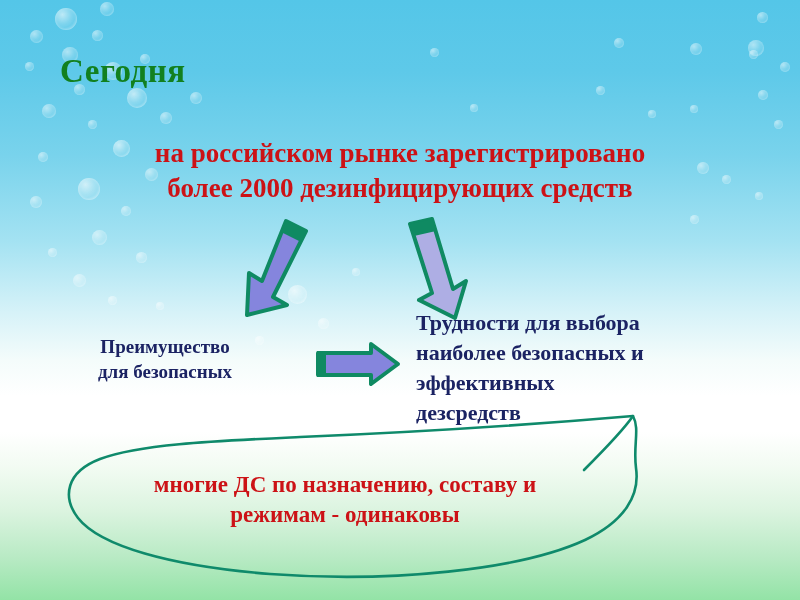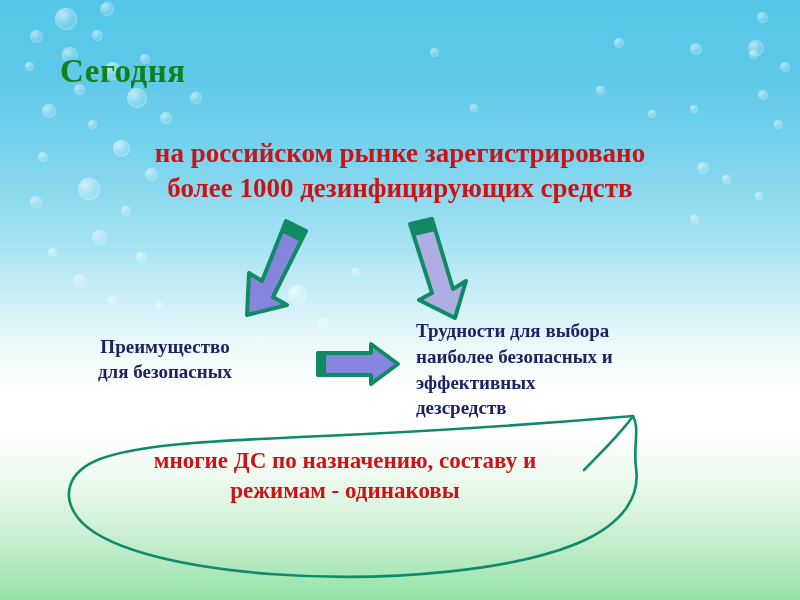--- a/index.html
+++ b/index.html
@@ -84,30 +84,30 @@
     top: 334px;
     width: 230px;
     text-align: center;
     font-size: 19px;
     color: #1b2363;
     line-height: 1.34;
   }
 
   #right-text {
     left: 416px;
-    top: 318px;
+    top: 308px;
     width: 290px;
-    font-size: 19px;
+    font-size: 22px;
     color: #1b2363;
     line-height: 1.36;
   }
 
   #oval-text {
     left: 95px;
-    top: 446px;
+    top: 470px;
     width: 500px;
     text-align: center;
     font-size: 23px;
     color: #cc1216;
     line-height: 1.30;
   }
 
   
   #shapes {
     position: absolute;
@@ -196,21 +196,21 @@
              C 100 546, 170 566, 270 574
              C 390 583, 520 570, 585 540
              C 625 521, 640 495, 636 468
              C 633 445, 640 429, 633 416 Z" fill="none" stroke="#0f8a6b" stroke-width="2.6" stroke-linejoin="round" stroke-linecap="round"></path>
     <path d="M 633 416 C 622 432, 602 452, 584 470" fill="none" stroke="#0f8a6b" stroke-width="2.6" stroke-linecap="round"></path>
   </svg>
 
   <div class="txt" id="title">Сегодня</div>
 
   <div class="txt" id="headline">на российском рынке зарегистрировано
-более 1000 дезинфицирующих средств</div>
+более 2000 дезинфицирующих средств</div>
 
   <div class="txt" id="left-text">Преимущество
  для  безопасных</div>
 
   <div class="txt" id="right-text">Трудности  для выбора
  наиболее безопасных и
 эффективных
 дезсредств</div>
 
   <div class="txt" id="oval-text">многие ДС по назначению, составу и

